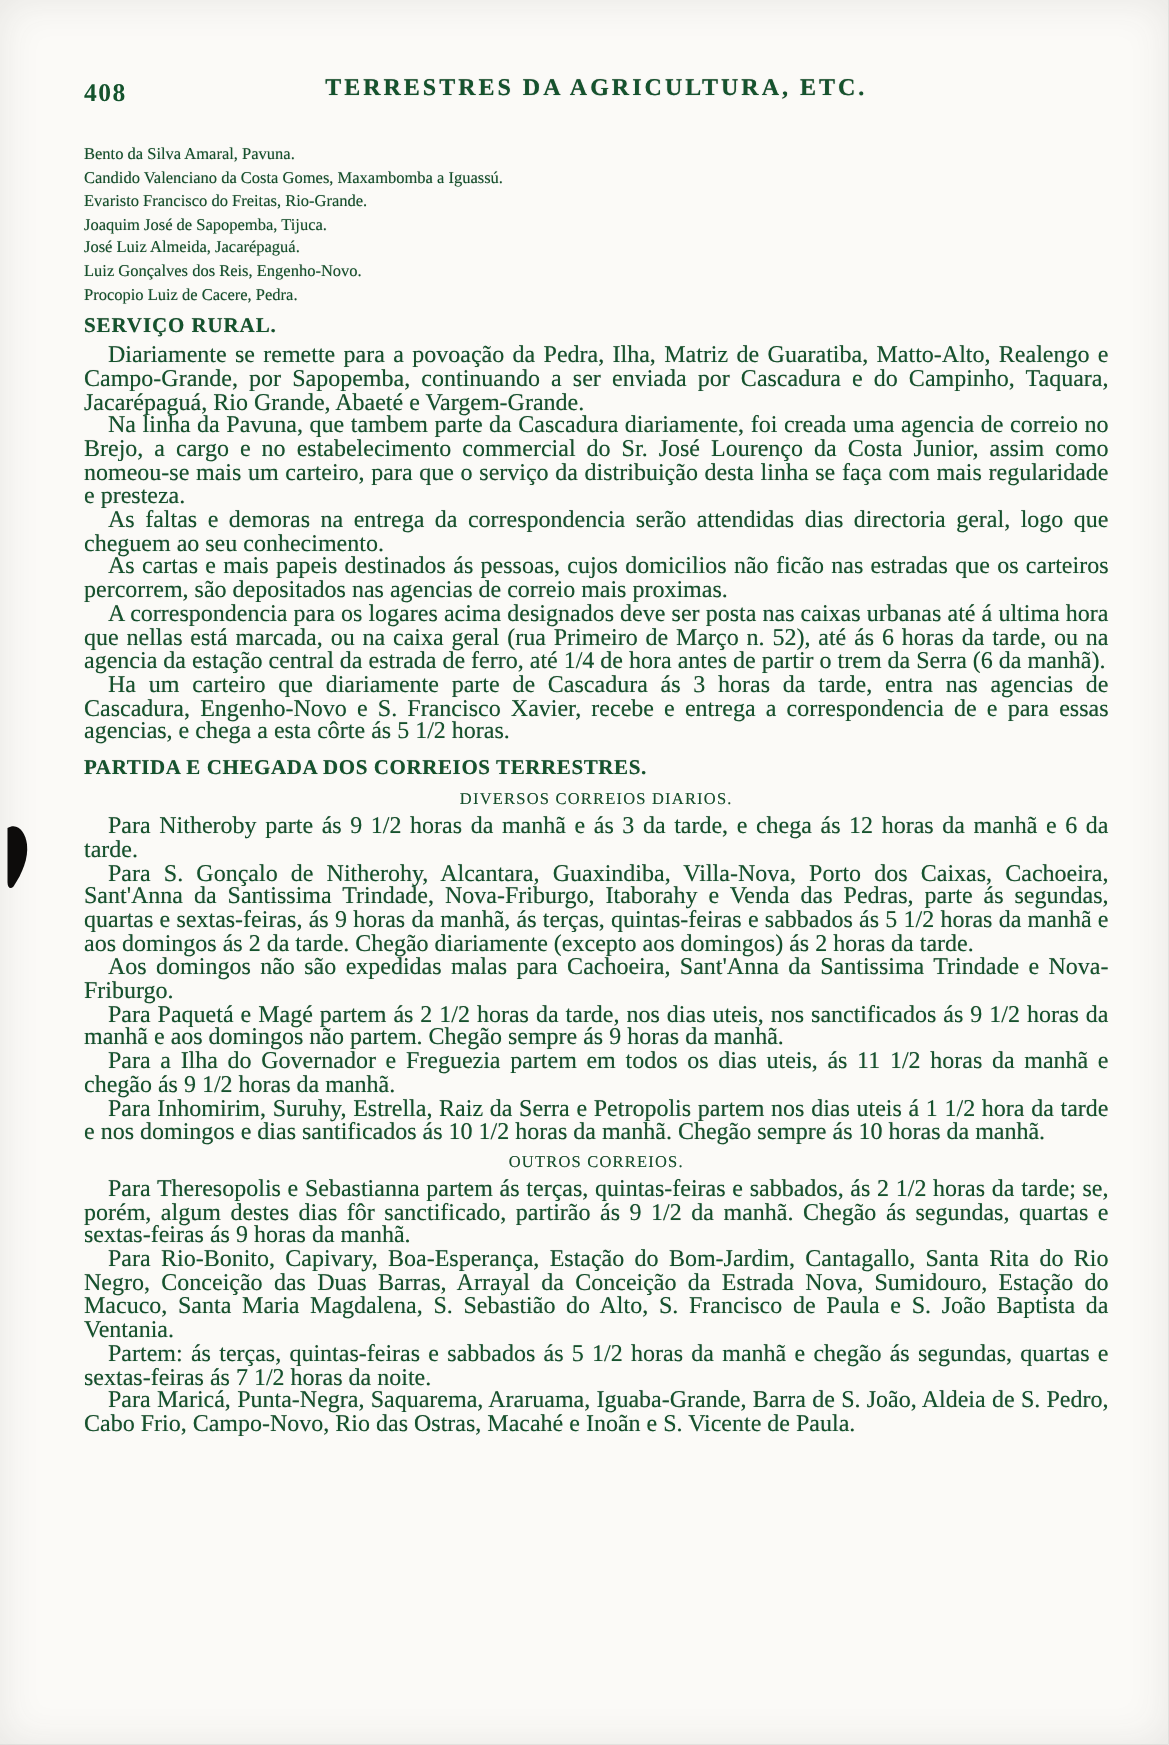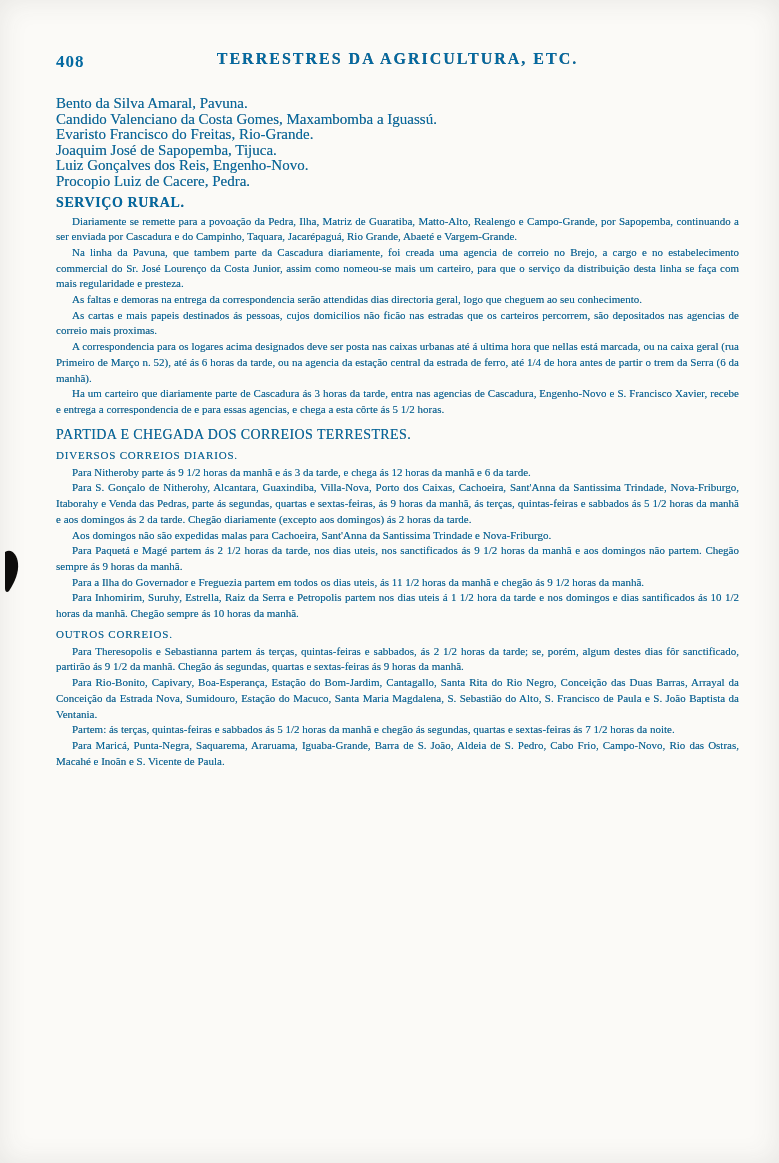--- a/index.html
+++ b/index.html
@@ -6,21 +6,21 @@
     margin: 0;
     padding: 0;
     background: #d8d8d4;
   }
   .page {
     position: relative;
     width: 779px;
     height: 1163px;
     margin: 0 auto;
     background: #fbfaf7;
-    color: #0369a1;
+    color: #14532d;
     overflow: hidden;
     font-family: "Liberation Serif", "DejaVu Serif", serif;
     box-shadow: inset 0 0 28px rgba(60,60,55,0.10);
   }
   .content {
     padding: 50px 40px 0 56px;
   }
   .page-header {
     position: relative;
     text-align: center;
@@ -38,47 +38,48 @@
   .page-title {
     display: inline-block;
     font-size: 16px;
     font-weight: bold;
     letter-spacing: 2px;
     white-space: nowrap;
     text-shadow: 0 0 0.6px rgba(30,28,25,0.6);
   }
   .name-line {
     margin: 0;
-    font-size: 15px;
+    font-size: 11px;
     line-height: 15.6px;
     text-shadow: 0 0 0.5px rgba(30,28,25,0.45);
   }
   .section-heading {
     margin: 5px 0 3px 0;
     text-align: left;
     font-size: 14px;
     font-weight: bold;
     letter-spacing: 0.6px;
     text-shadow: 0 0 0.5px rgba(30,28,25,0.5);
   }
   .section-heading.caps-regular {
-    font-weight: normal;
+    font-weight: bold;
     margin-top: 9px;
     letter-spacing: 0.4px;
   }
   .sub-heading {
     margin: 6px 0 4px 0;
+    text-align: center;
     font-size: 11px;
     font-weight: normal;
     letter-spacing: 0.8px;
     text-shadow: 0 0 0.4px rgba(30,28,25,0.45);
   }
   .para {
     margin: 0;
-    font-size: 11px;
+    font-size: 16px;
     line-height: 15.7px;
     text-align: justify;
     text-indent: 16px;
     text-shadow: 0 0 0.5px rgba(30,28,25,0.45);
   }
   .ink-blot {
     position: absolute;
     left: 4px;
     top: 548px;
   }
@@ -97,20 +98,21 @@
     <header class="page-header">
       <span class="page-number">408</span>
       <span class="page-title">TERRESTRES DA AGRICULTURA, ETC.</span>
     </header>
 
     <section class="name-list">
       <p class="name-line">Bento da Silva Amaral, Pavuna.</p>
       <p class="name-line">Candido Valenciano da Costa Gomes, Maxambomba a Iguassú.</p>
       <p class="name-line">Evaristo Francisco do Freitas, Rio-Grande.</p>
       <p class="name-line">Joaquim José de Sapopemba, Tijuca.</p>
+      <p class="name-line">José Luiz Almeida, Jacarépaguá.</p>
       <p class="name-line">Luiz Gonçalves dos Reis, Engenho-Novo.</p>
       <p class="name-line">Procopio Luiz de Cacere, Pedra.</p>
     </section>
 
     <h2 class="section-heading">SERVIÇO RURAL.</h2>
 
     <section>
       <p class="para">Diariamente se remette para a povoação da Pedra, Ilha, Matriz de Guaratiba, Matto-Alto, Realengo e Campo-Grande, por Sapopemba, continuando a ser enviada por Cascadura e do Campinho, Taquara, Jacarépaguá, Rio Grande, Abaeté e Vargem-Grande.</p>
       <p class="para">Na linha da Pavuna, que tambem parte da Cascadura diariamente, foi creada uma agencia de correio no Brejo, a cargo e no estabelecimento commercial do Sr. José Lourenço da Costa Junior, assim como nomeou-se mais um carteiro, para que o serviço da distribuição desta linha se faça com mais regularidade e presteza.</p>
       <p class="para">As faltas e demoras na entrega da correspondencia serão attendidas dias directoria geral, logo que cheguem ao seu conhecimento.</p>

